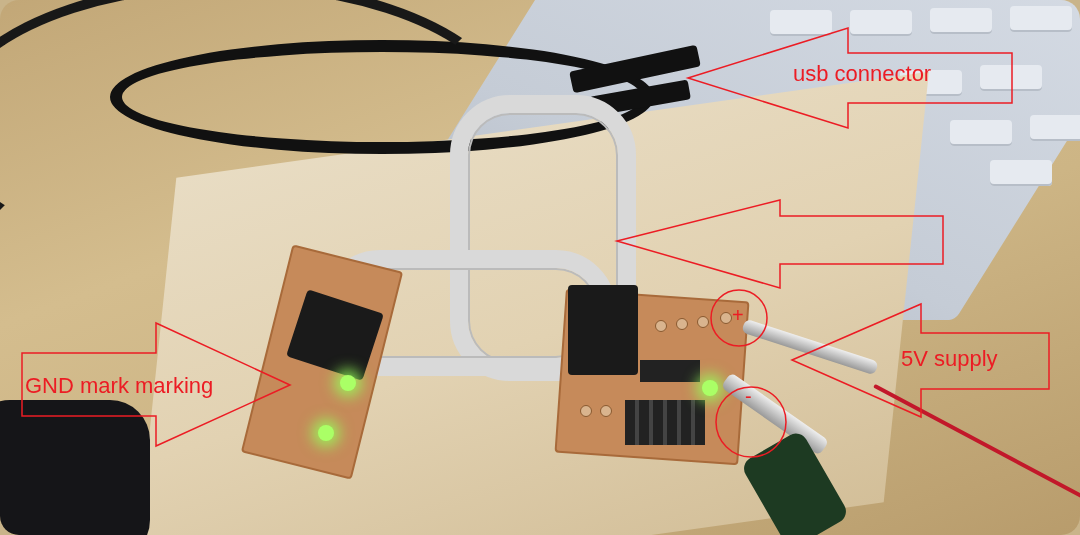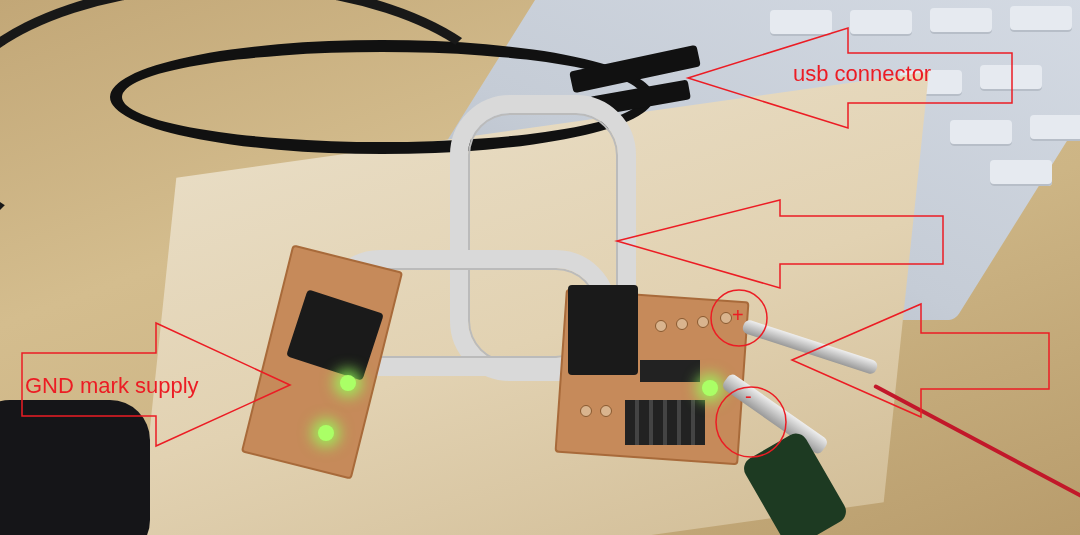--- a/index.html
+++ b/index.html
@@ -1,18 +1,18 @@
 <!DOCTYPE html>
 <html><head>
 <meta charset="utf-8">
 <style>
   html, body { margin:0; padding:0; }
   body { width:1080px; height:535px; overflow:hidden; background:#c9b48a; font-family:"Liberation Sans", sans-serif; }
   .scene { position:relative; width:1080px; height:535px; overflow:hidden;
-    background: linear-gradient(160deg, #c2a777 0%, #d4bd8e 35%, #cdb585 60%, #b89c6c 100%); }
+    background: linear-gradient(160deg, #c2a777 0%, #d4bd8e 35%, #cdb585 60%, #b89c6c 100%); border-radius: 19px; }
   .laptop { position:absolute; left:560px; top:-40px; width:620px; height:360px;
     background: linear-gradient(200deg, #d7dde6 0%, #c5ccd6 60%, #aab2bd 100%);
     transform: skewX(-32deg); transform-origin: top left; border-radius:6px; }
   .key { position:absolute; width:62px; height:26px; background:#e6eaf0; border-radius:4px; box-shadow: inset 0 -2px 0 #b7bec8; }
   .board { position:absolute; left:150px; top:130px; width:760px; height:420px;
     background: linear-gradient(170deg, #e8dcc3 0%, #e2d2b2 50%, #d3bf99 100%);
     transform: rotate(-8deg) skewX(-14deg); transform-origin: center; }
   .cable { position:absolute; border:12px solid #111; border-radius:50%; }
   .ribbon { position:absolute; border:18px solid #d9d9d9; border-radius:60px; box-shadow: inset 0 0 0 2px #bbb; }
   .pcb { position:absolute; background:#c68a5a; border:2px solid #a86a3a; border-radius:4px; }
@@ -78,16 +78,17 @@
       <polygon points="688,78 848,28 848,53 1012,53 1012,103 848,103 848,128"></polygon>
       <polygon points="617,241 780,200 780,216 943,216 943,264 780,264 780,288"></polygon>
       <polygon points="792,360 921,304 921,333 1049,333 1049,389 921,389 921,417"></polygon>
       <polygon points="290,385 156,323 156,353 22,353 22,416 156,416 156,446"></polygon>
       <circle cx="739" cy="318" r="28"></circle>
       <circle cx="751" cy="422" r="35"></circle>
     </g>
   </svg>
 
   <div class="label" style="left:793px;top:61px;">usb connector</div>
-  <div class="label" style="left:25px;top:373px;">GND mark supply</div>
+  <div class="label" style="left:901px;top:346px;">5V supply</div>
+  <div class="label" style="left:25px;top:373px;">GND mark marking</div>
   <div class="label" style="left:732px;top:304px;font-size:20px;">+</div>
   <div class="label" style="left:745px;top:385px;font-size:20px;">-</div>
 </div>
 
 </body></html>

